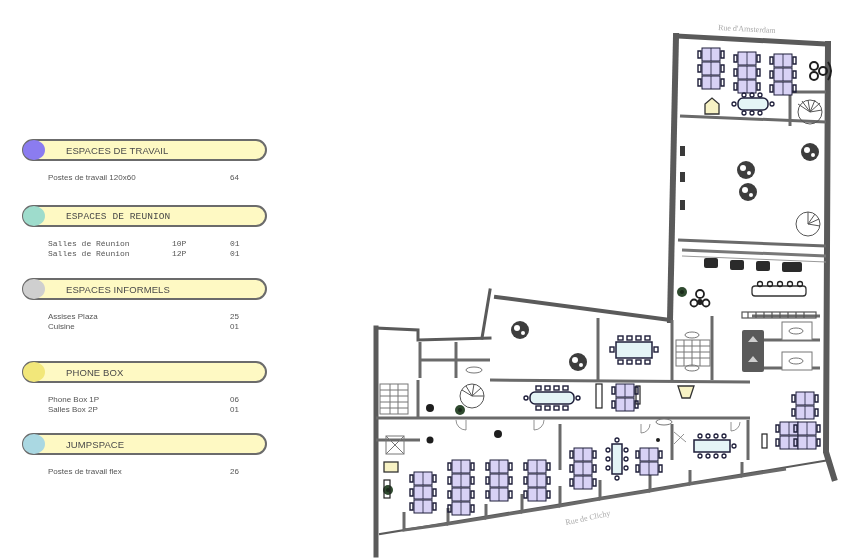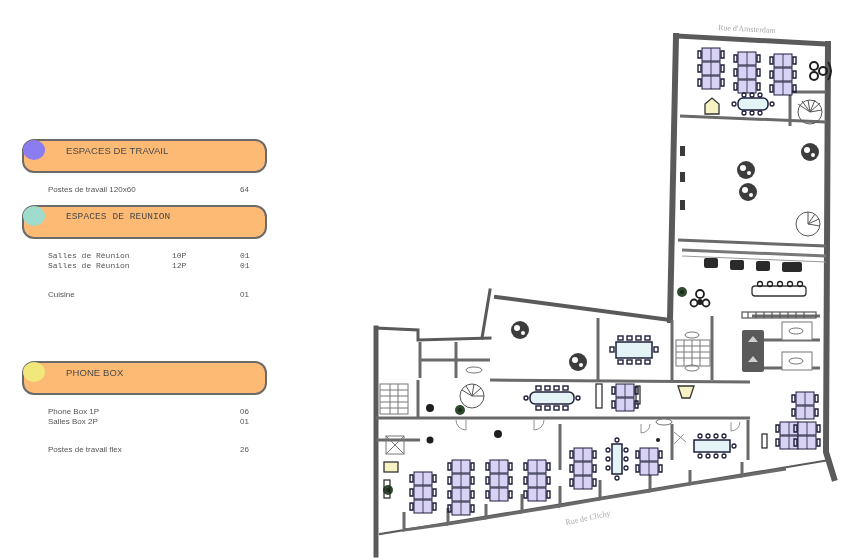--- a/index.html
+++ b/index.html
@@ -1,29 +1,29 @@
 <!DOCTYPE html>
 <html><head>
 <meta charset="utf-8">
 <style>
   html, body { margin:0; padding:0; background:#ffffff; }
   body { width:850px; height:560px; position:relative; overflow:hidden;
          font-family:"Liberation Sans", sans-serif; color:#444; }
   .legend { position:absolute; left:22px; top:0; width:245px; }
   .section { position:absolute; left:0; width:245px; }
-  .pill { position:relative; height:34px; border:2px solid #6b6b6b; border-radius:12px;
-          box-sizing:border-box; background:#fdba74; }
+  .pill { position:relative; height:22px; border:2px solid #6b6b6b; border-radius:12px;
+          box-sizing:border-box; background:#fef9c3; }
   .pill .dot { position:absolute; left:-1px; top:-1px; width:22px; height:20px; border-radius:50%; }
   .pill .title { position:absolute; left:42px; top:4px; font-size:9.5px; letter-spacing:0.1px;
                  color:#4a4a4a; white-space:nowrap; }
   .rows { margin-top:12px; }
   .row { position:relative; height:9.5px; font-size:8px; color:#555; }
   .row .label { position:absolute; left:26px; white-space:nowrap; }
   .row .size { position:absolute; left:150px; white-space:nowrap; }
-  .row .qty { position:absolute; left:218px; white-space:nowrap; }
+  .row .qty { position:absolute; left:208px; white-space:nowrap; }
   .plan { position:absolute; left:360px; top:15px; width:490px; height:545px; }
 </style>
 </head>
 <body>
 
 <div class="legend">
 
   <div class="section" style="top:139px;">
     <div class="pill">
       <div class="dot" style="background:#8b7cf0;"></div>
@@ -50,21 +50,29 @@
       </div>
       <div class="row">
         <span class="label">Salles de Réunion</span>
         <span class="size">12P</span>
         <span class="qty">01</span>
       </div>
     </div>
   </div>
 
   <div class="section" style="top:278px;">
+    <div class="pill">
+      <div class="dot" style="background:#cfcfcf;"></div>
+      <span class="title">ESPACES INFORMELS</span>
+    </div>
     <div class="rows">
+      <div class="row">
+        <span class="label">Assises Plaza</span>
+        <span class="qty">25</span>
+      </div>
       <div class="row">
         <span class="label">Cuisine</span>
         <span class="qty">01</span>
       </div>
     </div>
   </div>
 
   <div class="section" style="top:361px;text-align:center;">
     <div class="pill">
       <div class="dot" style="background:#f2e77a;"></div>
@@ -76,20 +84,24 @@
         <span class="qty">06</span>
       </div>
       <div class="row">
         <span class="label">Salles Box  2P</span>
         <span class="qty">01</span>
       </div>
     </div>
   </div>
 
   <div class="section" style="top:433px;">
+    <div class="pill">
+      <div class="dot" style="background:#aad8e2;"></div>
+      <span class="title">JUMPSPACE</span>
+    </div>
     <div class="rows">
       <div class="row">
         <span class="label">Postes de travail flex</span>
         <span class="qty">26</span>
       </div>
     </div>
   </div>
 </div>
 
 <svg class="plan" viewBox="360 15 490 545" width="490" height="545" xmlns="http://www.w3.org/2000/svg">

